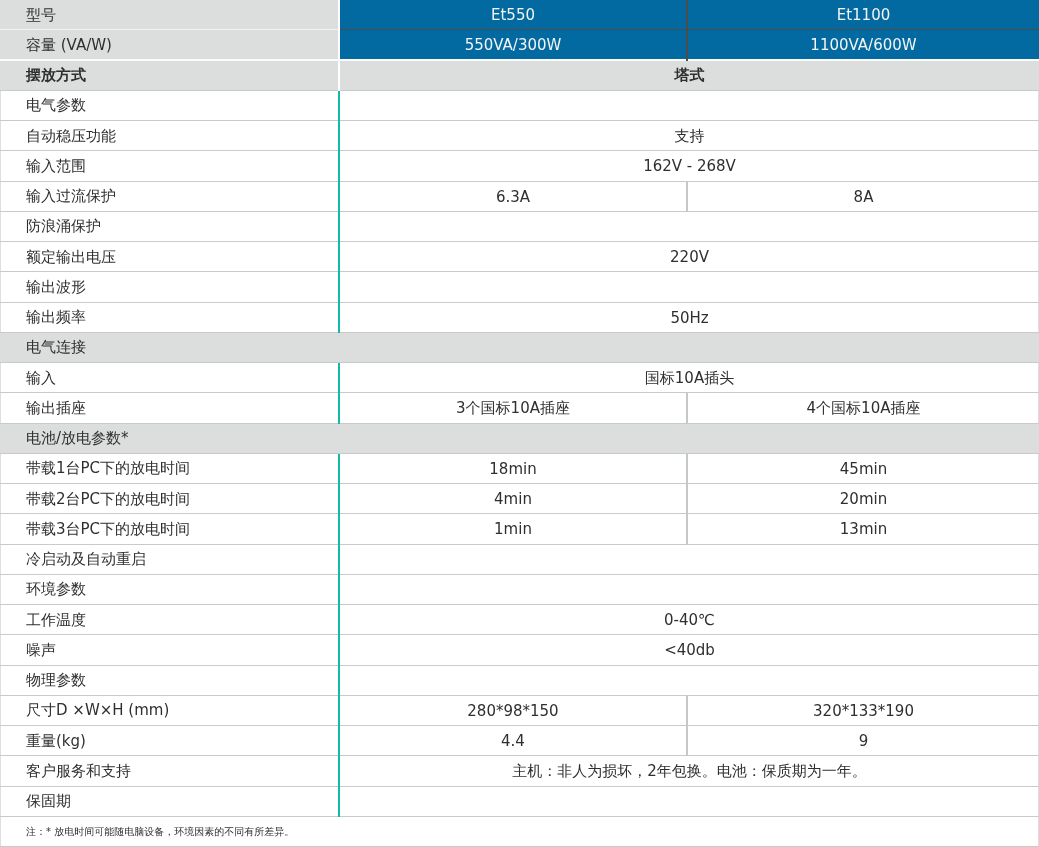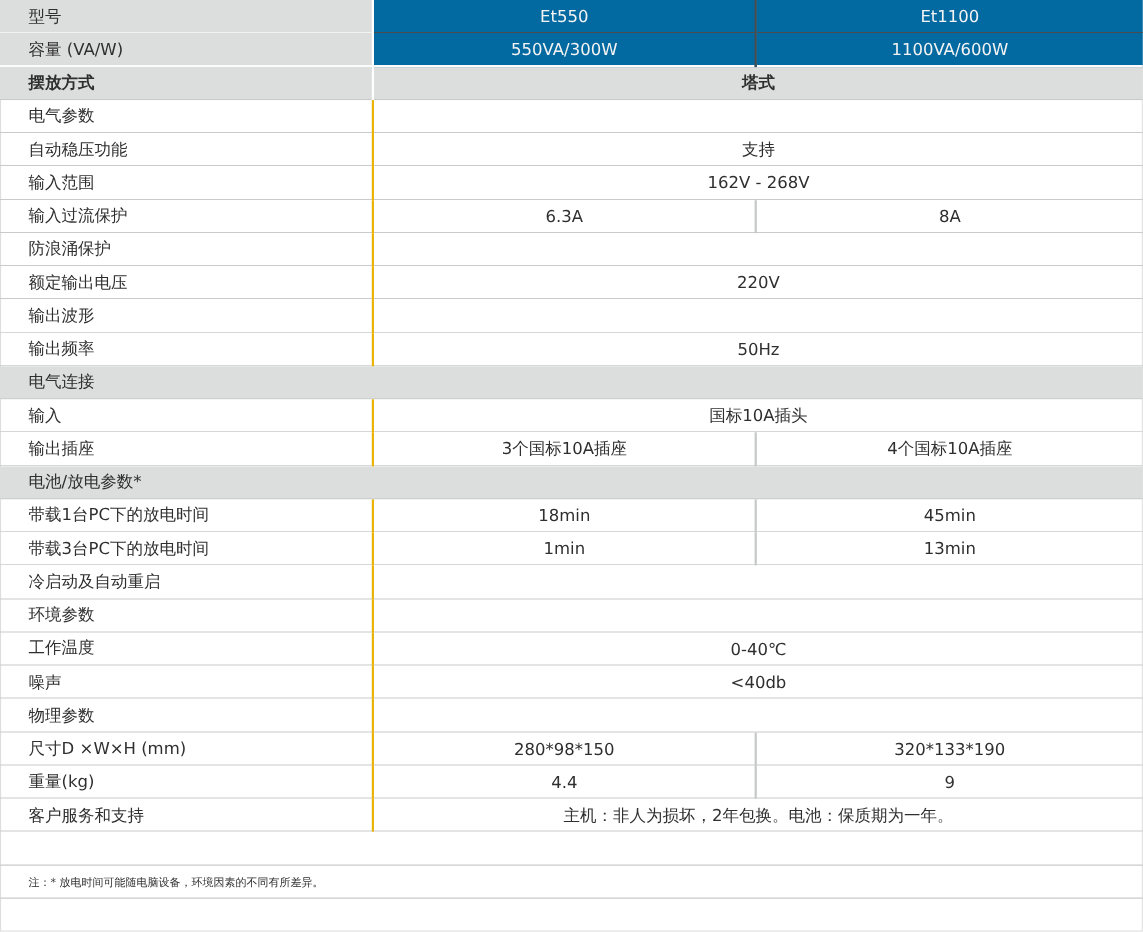--- a/index.html
+++ b/index.html
@@ -21,21 +21,21 @@
     display: flex;
     align-items: center;
     box-sizing: border-box;
     overflow: hidden;
     white-space: nowrap;
     font-size: 15px;
   }
   .c-label {
     padding-left: 26px;
     justify-content: flex-start;
-    border-right: 2px solid #eab308;
+    border-right: 2px solid #14b8a6;
   }
   .c-val { justify-content: center; text-align: center; }
   .c-span { grid-column: 2 / 4; }
   .t-two .v0 { border-right: 2px solid #c6c7c7; }
 
   
   .t-dark { box-shadow: none; border-radius: 11px; }
   .t-dark .c-label {
     background: #dcdddd;
     border-right: 2px solid #ffffff;
@@ -129,20 +129,25 @@
       </div>
       <div class="row t-section">
         <div class="cell c-label">电池/放电参数*</div>
       </div>
       <div class="row t-two">
         <div class="cell c-label">带载1台PC下的放电时间</div>
         <div class="cell c-val v0">18min</div>
         <div class="cell c-val v1">45min</div>
       </div>
       <div class="row t-two">
+        <div class="cell c-label">带载2台PC下的放电时间</div>
+        <div class="cell c-val v0">4min</div>
+        <div class="cell c-val v1">20min</div>
+      </div>
+      <div class="row t-two">
         <div class="cell c-label">带载3台PC下的放电时间</div>
         <div class="cell c-val v0">1min</div>
         <div class="cell c-val v1">13min</div>
       </div>
       <div class="row t-span">
         <div class="cell c-label">冷启动及自动重启</div>
         <div class="cell c-val c-span"></div>
       </div>
       <div class="row t-span">
         <div class="cell c-label">环境参数</div>
@@ -168,19 +173,20 @@
       <div class="row t-two">
         <div class="cell c-label">重量(kg)</div>
         <div class="cell c-val v0">4.4</div>
         <div class="cell c-val v1">9</div>
       </div>
       <div class="row t-span">
         <div class="cell c-label">客户服务和支持</div>
         <div class="cell c-val c-span">主机：非人为损坏，2年包换。电池：保质期为一年。</div>
       </div>
       <div class="row t-span">
+        <div class="cell c-label">保固期</div>
         <div class="cell c-val c-span"></div>
       </div>
     </div>
   <div class="row t-note">
     <div class="cell c-note">注：* 放电时间可能随电脑设备，环境因素的不同有所差异。</div>
   </div>
 </div>
 
 </body></html>

